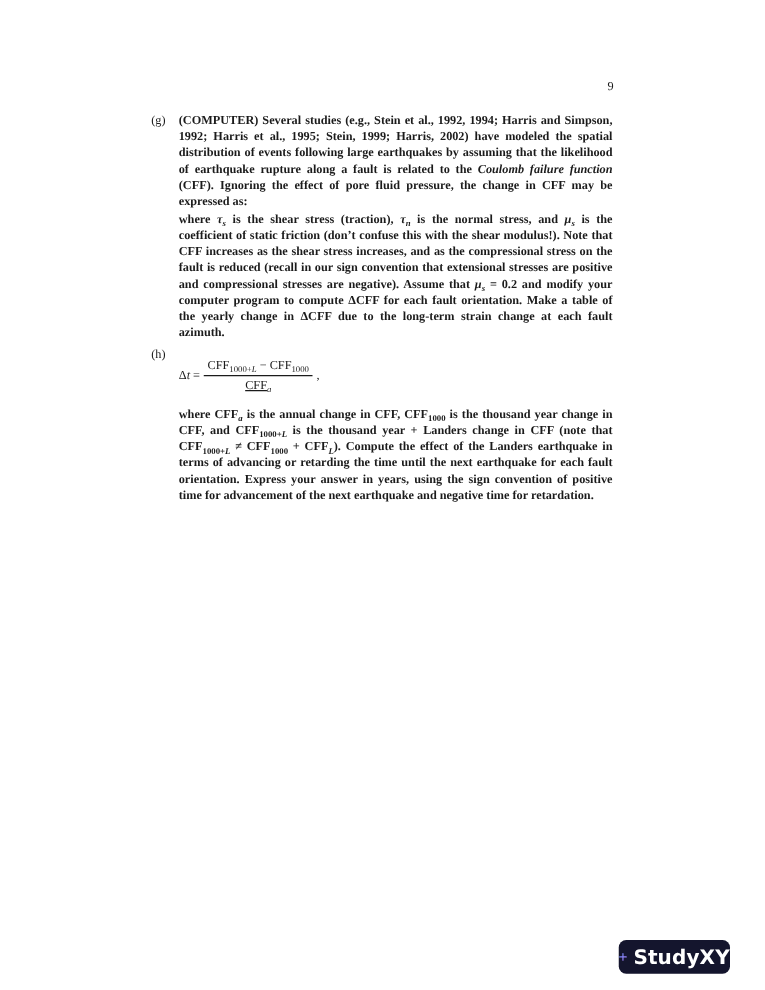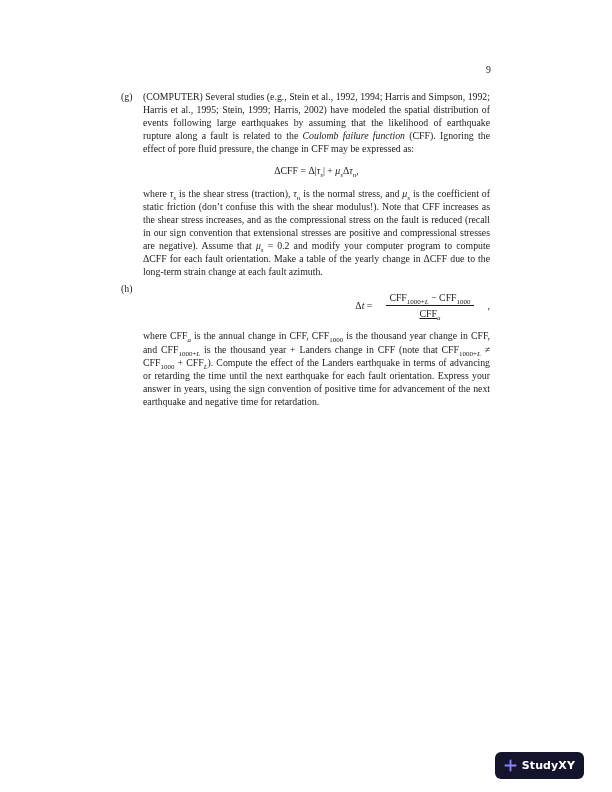--- a/index.html
+++ b/index.html
@@ -19,63 +19,60 @@
 
   .content {
     position: absolute; top: 90px; left: 121px; width: 369px;
     font-size: 9.8px; line-height: 13.1px;
   }
 
   .problem { display: flex; margin-bottom: 4px; }
   .plabel { flex: 0 0 22px; width: 22px; }
   .pbody  { flex: 1; min-width: 0; }
 
-  p.para { margin: 0; text-align: justify; }
+  p.para { margin: 0; text-align: justify; font-weight: bold; }
   .it { font-style: italic; }
   sub { font-size: 7px; line-height: 0; }
 
   .equation {
     margin: 9px 0 9px 0;
     text-align: center;
   }
   .eq-flex {
-    display: flex; justify-content: flex-end; align-items: center; gap: 14px;
+    display: flex; justify-content: flex-start; align-items: center; gap: 3px;
   }
   .frac { display: inline-block; text-align: center; }
   .frac .num { display: block; border-bottom: 0.8px solid #1b1b1b; padding: 0 3px 1px 3px; }
   .frac .den { display: block; padding-top: 1px; text-decoration: underline; }
 
   .logo {
     position: absolute; right: 28px; bottom: 13px;
     width: 89px; height: 27px;
     background: #14152d;
     border-radius: 6px;
     display: flex; align-items: center; justify-content: center; gap: 5px;
     font-family: "DejaVu Sans", "Liberation Sans", sans-serif;
-    color: #ffffff; font-size: 11px;
+    color: #ffffff; font-size: 16px;
   }
   .logo .l-study { font-weight: 600; letter-spacing: 0.1px; }
   .logo .l-xy { font-weight: 800; letter-spacing: 0.2px; }
 </style>
 </head>
 <body>
 
 <div class="sheet">
 
   <div class="page-number">9</div>
 
   <div class="content">
 
     <div class="problem">
       <div class="plabel">(g)</div>
       <div class="pbody">
         <p class="para"><span>(COMPUTER) Several studies (e.g., Stein et al., 1992, 1994; Harris and Simpson, 1992; Harris et al., 1995; Stein, 1999; Harris, 2002) have modeled the spatial distribution of events following large earthquakes by assuming that the likelihood of earthquake rupture along a fault is related to the </span><span class="it">Coulomb failure function</span><span> (CFF). Ignoring the effect of pore fluid pressure, the change in CFF may be expressed as:</span></p>
-        <div class="equation">
-          <span><span>ΔCFF = Δ|</span><span class="it">τ</span><sub class="it">s</sub><span>| + </span><span class="it">μ</span><sub class="it">s</sub><span>Δ</span><span class="it">τ</span><sub class="it">n</sub><span>,</span></span>
-        </div>
         <p class="para"><span>where </span><span class="it">τ</span><sub class="it">s</sub><span> is the shear stress (traction), </span><span class="it">τ</span><sub class="it">n</sub><span> is the normal stress, and </span><span class="it">μ</span><sub class="it">s</sub><span> is the coefficient of static friction (don’t confuse this with the shear modulus!). Note that CFF increases as the shear stress increases, and as the compressional stress on the fault is reduced (recall in our sign convention that extensional stresses are positive and compressional stresses are negative). Assume that </span><span class="it">μ</span><sub class="it">s</sub><span> = 0.2 and modify your computer program to compute ΔCFF for each fault orientation. Make a table of the yearly change in ΔCFF due to the long-term strain change at each fault azimuth.</span></p>
       </div>
     </div>
 
     <div class="problem">
       <div class="plabel">(h)</div>
       <div class="pbody">
         <div class="equation eq-flex">
           <span><span>Δ</span><span class="it">t</span><span> =</span></span>
           <span class="frac">

